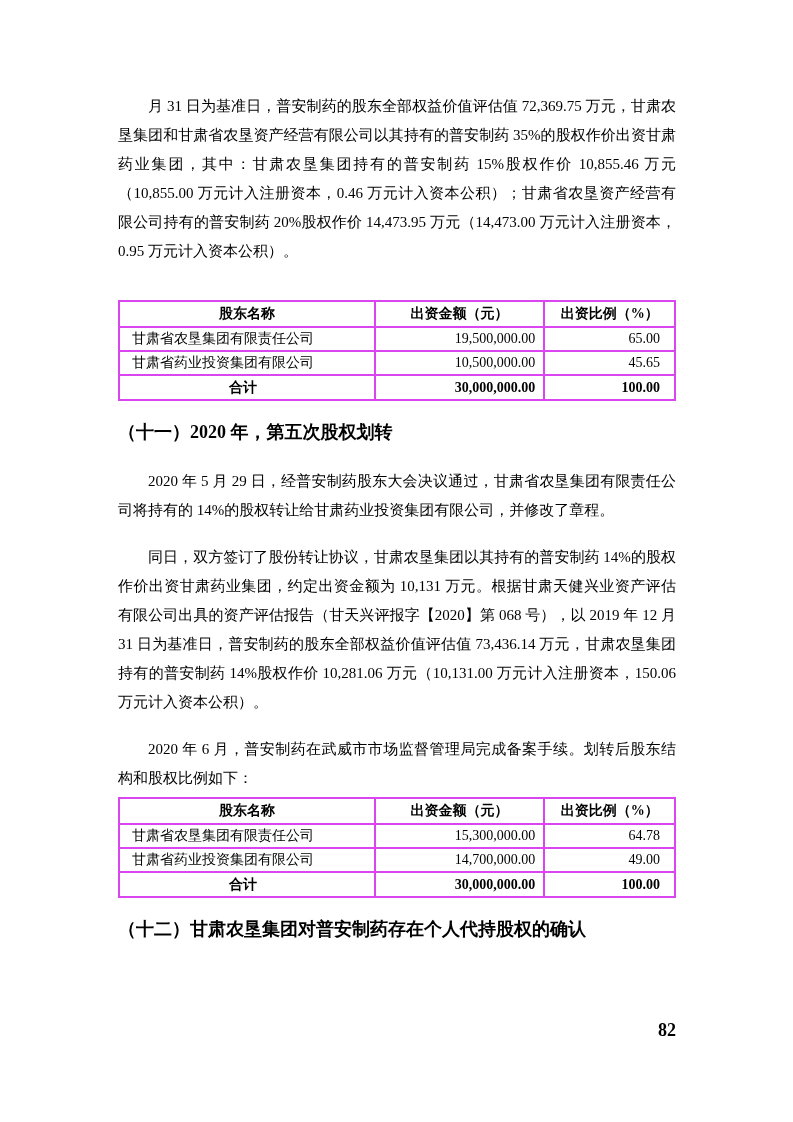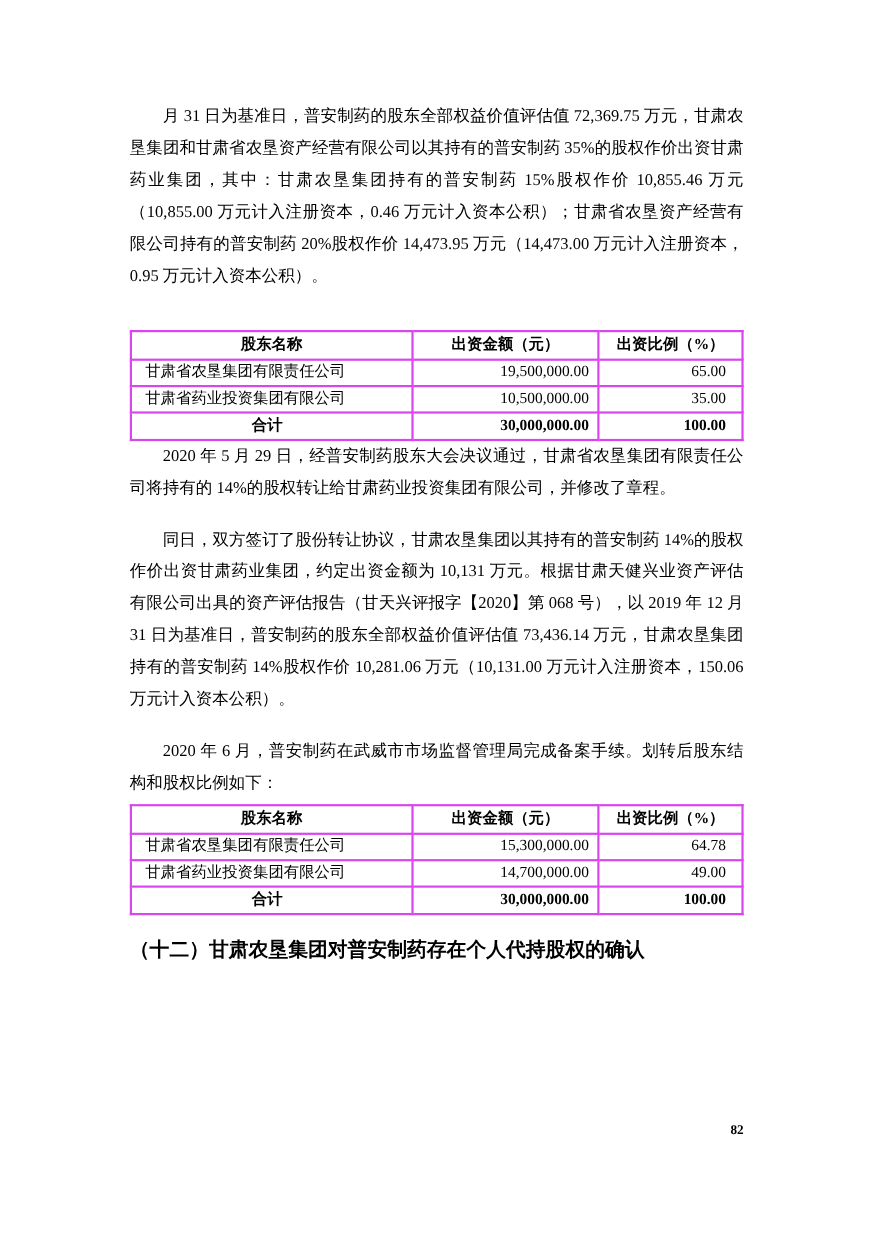--- a/index.html
+++ b/index.html
@@ -50,21 +50,21 @@
   }
   .data-table td.cell-name { text-align: left; padding-left: 12px; }
   .data-table td.cell-amount { text-align: right; padding-right: 8px; }
   .data-table td.cell-ratio { text-align: right; padding-right: 14px; }
   .data-table tr.total-row td { font-weight: bold; height: 25px; }
   .data-table tr.total-row td.cell-name { text-align: center; padding-left: 0; border-radius: 11px; }
   .page-number {
     position: absolute;
     top: 1020px;
     right: 117px;
-    font-size: 12px;
+    font-size: 18px;
     font-weight: bold;
   }
 </style>
 </head>
 <body>
 
 <div class="page">
 
   <p class="body-para big-gap">月 31 日为基准日，普安制药的股东全部权益价值评估值 72,369.75 万元，甘肃农垦集团和甘肃省农垦资产经营有限公司以其持有的普安制药 35%的股权作价出资甘肃药业集团，其中：甘肃农垦集团持有的普安制药 15%股权作价 10,855.46 万元（10,855.00 万元计入注册资本，0.46 万元计入资本公积）；甘肃省农垦资产经营有限公司持有的普安制药 20%股权作价 14,473.95 万元（14,473.00 万元计入注册资本，0.95 万元计入资本公积）。</p>
 
@@ -84,30 +84,31 @@
     </thead>
     <tbody>
       <tr>
         <td class="cell-name">甘肃省农垦集团有限责任公司</td>
         <td class="cell-amount">19,500,000.00</td>
         <td class="cell-ratio">65.00</td>
       </tr>
       <tr>
         <td class="cell-name">甘肃省药业投资集团有限公司</td>
         <td class="cell-amount">10,500,000.00</td>
-        <td class="cell-ratio">35.00</td>
+        <td class="cell-ratio">45.65</td>
       </tr>
       <tr class="total-row">
         <td class="cell-name">合计</td>
         <td class="cell-amount">30,000,000.00</td>
         <td class="cell-ratio">100.00</td>
       </tr>
     </tbody>
   </table>
 
+  <h2 class="section-heading">（十一）2020 年，第五次股权划转</h2>
 
   <p class="body-para">2020 年 5 月 29 日，经普安制药股东大会决议通过，甘肃省农垦集团有限责任公司将持有的 14%的股权转让给甘肃药业投资集团有限公司，并修改了章程。</p>
 
   <p class="body-para">同日，双方签订了股份转让协议，甘肃农垦集团以其持有的普安制药 14%的股权作价出资甘肃药业集团，约定出资金额为 10,131 万元。根据甘肃天健兴业资产评估有限公司出具的资产评估报告（甘天兴评报字【2020】第 068 号），以 2019 年 12 月 31 日为基准日，普安制药的股东全部权益价值评估值 73,436.14 万元，甘肃农垦集团持有的普安制药 14%股权作价 10,281.06 万元（10,131.00 万元计入注册资本，150.06 万元计入资本公积）。</p>
 
   <p class="body-para pre-table">2020 年 6 月，普安制药在武威市市场监督管理局完成备案手续。划转后股东结构和股权比例如下：</p>
 
   <table class="data-table">
     <colgroup>
         <col style="width:46%">

